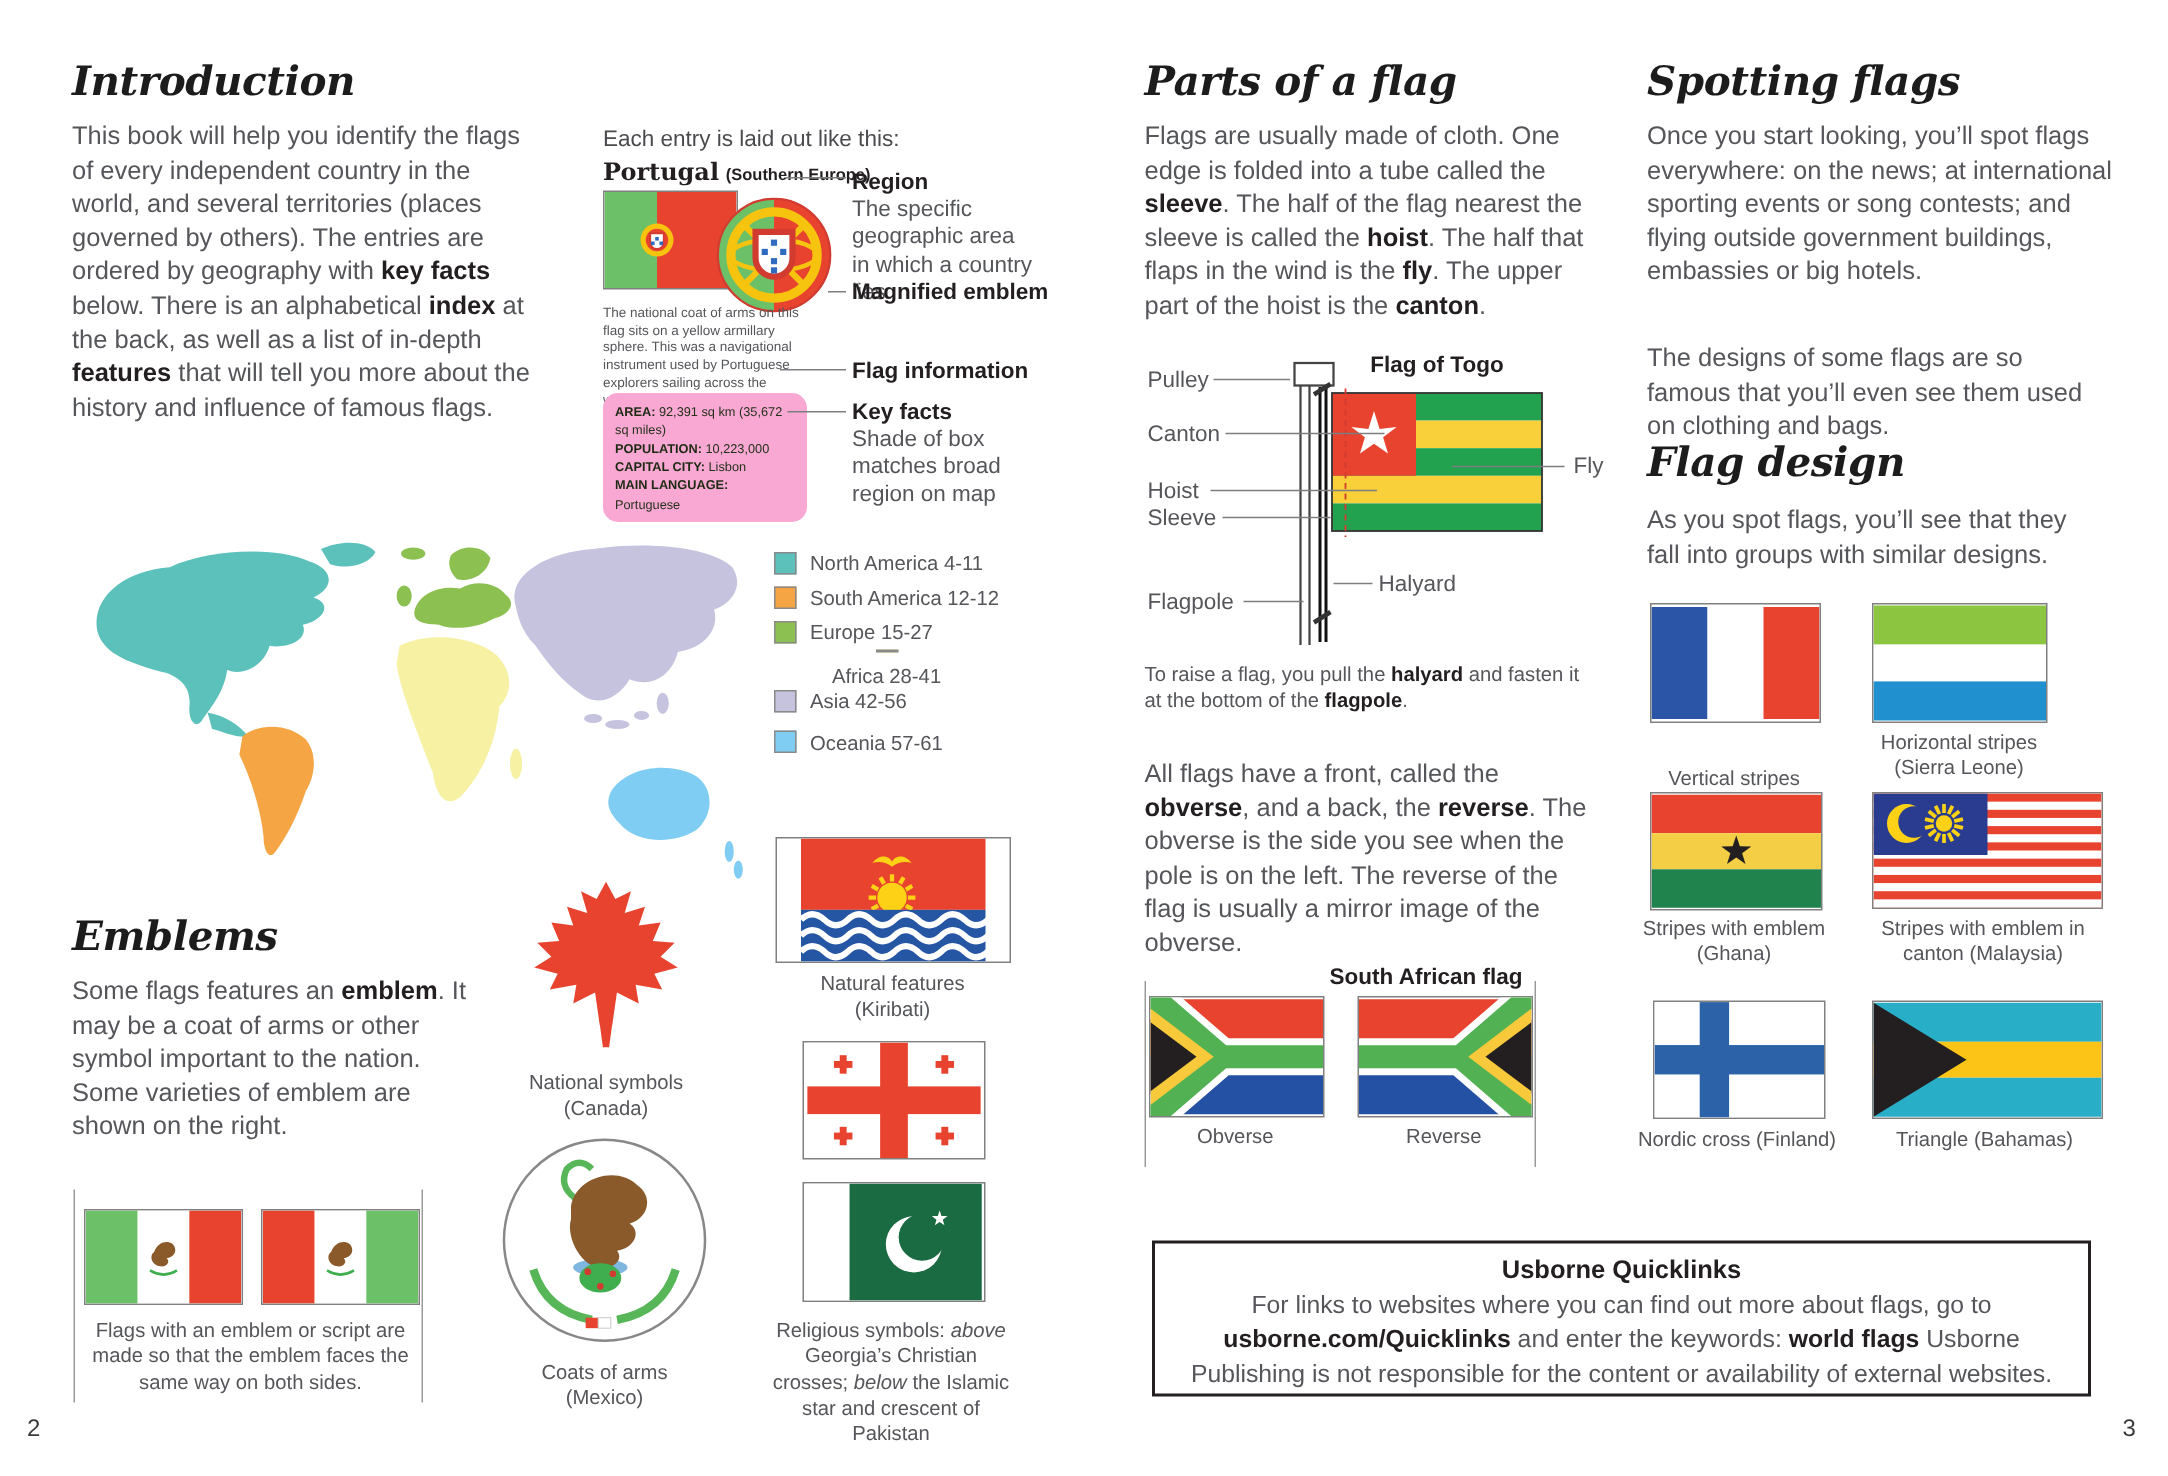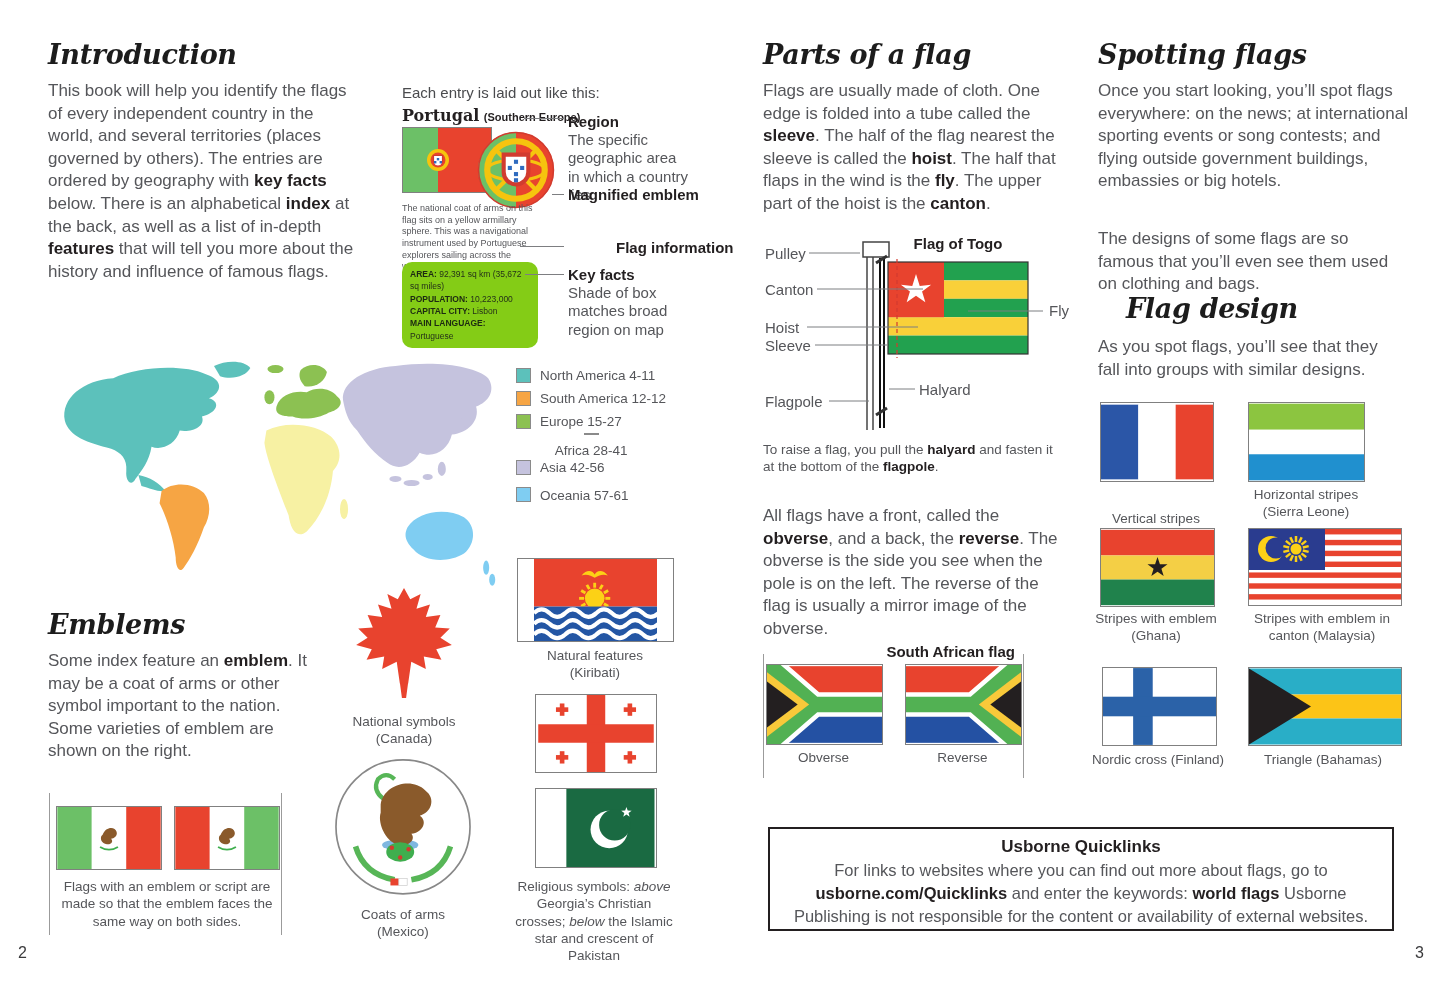--- a/index.html
+++ b/index.html
@@ -9,21 +9,21 @@
   .h1{font:italic 700 27px/1.1 "DejaVu Serif",serif;color:#1c1c1c;letter-spacing:-0.3px;}
   .p{font:17px/1.33 "Liberation Sans",sans-serif;color:#55565a;}
   .rb{font-weight:700;color:#231f20;}
   .ri{font-style:italic;}
   .lead{font:15px/1.3 "Liberation Sans",sans-serif;color:#4a4b4e;}
   .ctitle{font:700 16px/1 "DejaVu Serif",serif;color:#231f20;}
   .creg{font:700 11px/1 "Liberation Sans",sans-serif;color:#231f20;}
   .clab{font:700 15px/1.2 "Liberation Sans",sans-serif;color:#231f20;}
   .cdesc{font:15px/1.22 "Liberation Sans",sans-serif;color:#55565a;}
   .tiny{font:9px/1.3 "Liberation Sans",sans-serif;color:#55565a;}
-  .kfbox{background:#84cc16;border-radius:10px;padding:6px 8px;}
+  .kfbox{background:#f9a8d4;border-radius:10px;padding:6px 8px;}
   .kf{font:8.5px/1.45 "Liberation Sans",sans-serif;color:#243119;}
   .kf .rb{color:#1d2a12;}
   .legend-label{font:13.5px/1 "Liberation Sans",sans-serif;color:#55565a;}
   .sw{width:13px;height:13px;border:1px solid #8a8a8a;display:inline-block;}
   .cap{font:13.5px/1.28 "Liberation Sans",sans-serif;color:#55565a;text-align:center;}
   .dlab{font:15px/1.1 "Liberation Sans",sans-serif;color:#55565a;}
   .btitle{font:700 15px/1.1 "Liberation Sans",sans-serif;color:#231f20;}
   .flag{border:1px solid #808080;display:block;background:#fff;}
   .hline{background:#7d7e81;height:1px;}
   .vrule{background:#9b9b9b;width:1px;}
@@ -79,21 +79,21 @@
   <div class="abs kfbox" style="left:402px;top:262px;width:120px;">
     <div class="kf"><span class="rb">AREA:</span><span> 92,391 sq km (35,672 sq miles)</span></div>
     <div class="kf"><span class="rb">POPULATION:</span><span> 10,223,000</span></div>
     <div class="kf"><span class="rb">CAPITAL CITY:</span><span> Lisbon</span></div>
     <div class="kf"><span class="rb">MAIN LANGUAGE:</span><span> Portuguese</span></div>
   </div>
 
   <div class="abs clab" style="left:568px;top:113px;">Region</div>
   <div class="abs cdesc" style="left:568px;top:131px;width:122px;">The specific geographic area in which a country lies</div>
   <div class="abs clab" style="left:568px;top:186px;">Magnified emblem</div>
-  <div class="abs clab" style="left:568px;top:239px;margin-left:48px;">Flag information</div>
+  <div class="abs clab" style="left:568px;top:239px;">Flag information</div>
   <div class="abs clab" style="left:568px;top:266px;">Key facts</div>
   <div class="abs cdesc" style="left:568px;top:284px;width:112px;">Shade of box matches broad region on map</div>
 
   <div class="abs hline" style="left:524px;top:118px;width:40px;"></div>
   <div class="abs hline" style="left:552px;top:194px;width:12px;"></div>
   <div class="abs hline" style="left:520px;top:246px;width:44px;"></div>
   <div class="abs hline" style="left:525px;top:274px;width:39px;"></div>
 
   <svg class="abs" style="left:52px;top:358px;" width="450" height="252" viewBox="0 0 445 250">
     <path d="M12,62 C8,40 30,22 60,20 C85,8 130,6 152,16 C170,22 168,34 155,40 C168,44 162,55 148,58 C152,68 138,74 126,72 C122,86 108,92 98,88 C96,102 88,112 82,120 C78,128 72,122 73,112 C74,100 68,94 58,90 C35,84 16,78 12,62 Z" fill="#5cc1bb"></path>
@@ -138,21 +138,21 @@
       <span class="sw" style="background-color: rgb(197, 195, 222);"></span>
       <span class="legend-label">Asia 42-56</span>
       </div>
     <div style="display:flex;align-items:flex-end;gap:9px;height:23px;">
       <span class="sw" style="background-color: rgb(127, 205, 242);"></span>
       <span class="legend-label">Oceania 57-61</span>
       </div>
   </div>
 
   <div class="abs h1" style="left:48px;top:610px;">Emblems</div>
-  <div class="abs p" style="left:48px;top:650px;width:268px;"><span>Some index feature an </span><span class="rb">emblem</span><span>. It may be a coat of arms or other symbol important to the nation. Some varieties of emblem are shown on the right.</span></div>
+  <div class="abs p" style="left:48px;top:650px;width:268px;"><span>Some flags features an </span><span class="rb">emblem</span><span>. It may be a coat of arms or other symbol important to the nation. Some varieties of emblem are shown on the right.</span></div>
 
   <div class="abs vrule" style="left:49px;top:793px;height:142px;"></div>
   <div class="abs vrule" style="left:281px;top:793px;height:142px;"></div>
   <svg class="abs flag" style="left:56px;top:806px;" width="104" height="62" viewBox="0 0 150 90">
     <rect width="50" height="90" fill="#6cc067"></rect>
       <rect x="50" width="50" height="90" fill="#fff"></rect>
       <rect x="100" width="50" height="90" fill="#e8432e"></rect>
     <path d="M66,40 C70,28 84,28 86,36 C88,42 82,46 78,46 C82,50 78,55 72,54 C64,53 62,46 64,42 Z" fill="#8a5a2b"></path>
     <path d="M62,58 Q75,66 88,58" stroke="#3fae4e" stroke-width="2.5" fill="none"></path>
   </svg>
@@ -314,21 +314,21 @@
 
   <div class="abs qbox" style="left:768px;top:827px;width:622px;height:100px;">
     <div class="qhead" style="margin-top:8px;">Usborne Quicklinks</div>
     <div class="qbody" style="margin:2px 14px 0;"><span>For links to websites where you can find out more about flags, go to </span><span class="rb">usborne.com/Quicklinks</span><span> and enter the keywords: </span><span class="rb">world flags</span><span>  Usborne Publishing is not responsible for the content or availability of external websites.</span></div>
   </div>
 
   <div class="abs h1" style="left:1098px;top:40px;">Spotting flags</div>
   <div class="abs p" style="left:1098px;top:80px;width:312px;">Once you start looking, you’ll spot flags everywhere: on the news; at international sporting events or song contests; and flying outside government buildings, embassies or big hotels.</div>
   <div class="abs p" style="left:1098px;top:228px;width:300px;">The designs of some flags are so famous that you’ll even see them used on clothing and bags.</div>
 
-  <div class="abs h1" style="left:1098px;top:294px;margin-left:28px;">Flag design</div>
+  <div class="abs h1" style="left:1098px;top:294px;">Flag design</div>
   <div class="abs p" style="left:1098px;top:336px;width:302px;">As you spot flags, you’ll see that they fall into groups with similar designs.</div>
 
   <svg class="abs flag" style="left:1100px;top:402px;" width="112" height="78" viewBox="0 0 150 100">
     <rect width="50" height="100" fill="#2b56a7"></rect>
       <rect x="50" width="50" height="100" fill="#fff"></rect>
       <rect x="100" width="50" height="100" fill="#e8432e"></rect>
   </svg>
   <svg class="abs flag" style="left:1248px;top:402px;" width="115" height="78" viewBox="0 0 150 100">
     <rect width="150" height="34" fill="#8cc540"></rect>
       <rect y="34" width="150" height="32" fill="#fff"></rect>

